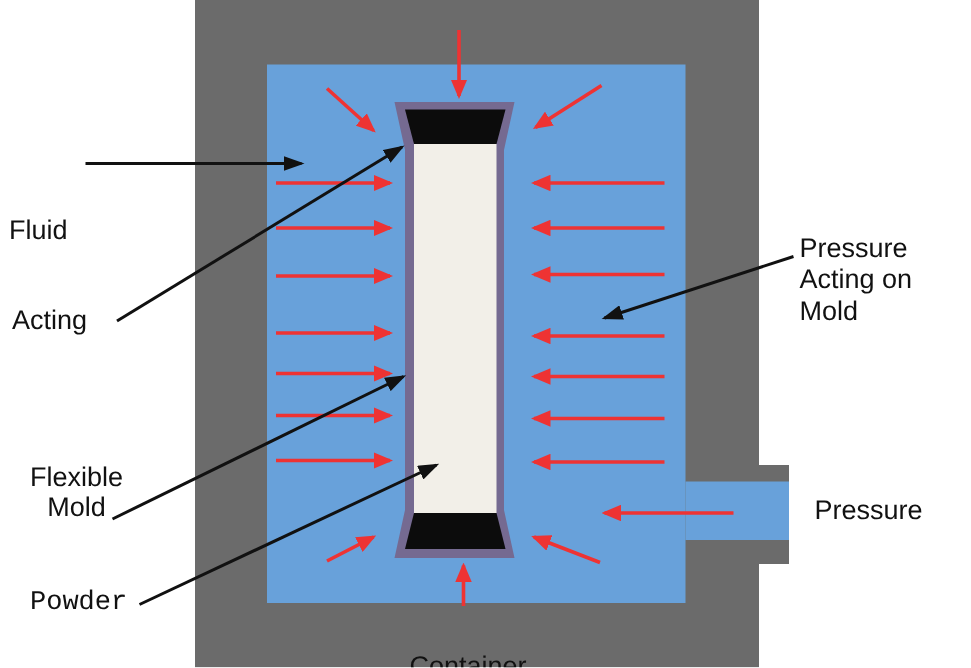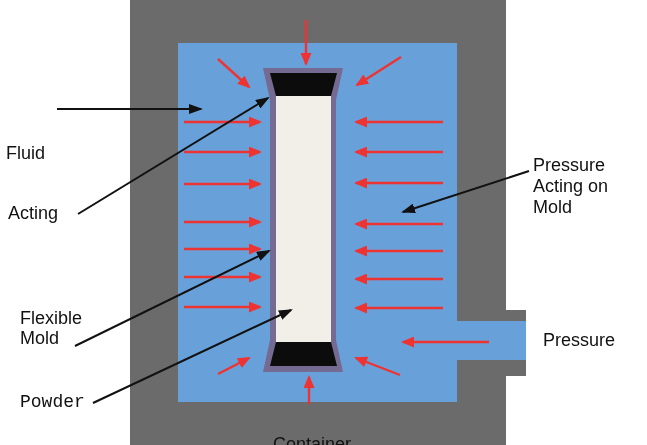--- a/index.html
+++ b/index.html
@@ -14,21 +14,21 @@
   .stage svg { position: absolute; left: 0; top: 0; }
   .label {
     position: absolute;
     font-size: 18px;
     line-height: 21px;
     color: var(--label-text, #111111);
     white-space: pre-line;
   }
   .label-fluid            { left: 6px;  top: 99px; margin-top: 44px;  }
   .label-stopper          { left: 8px;   top: 203px; }
-  .label-flexible-mold    { left: 20px;  top: 308px; line-height: 20px; }
+  .label-flexible-mold    { left: 20px;  top: 308px; line-height: 20px; text-align: center; }
   .label-powder           { left: 20px;  top: 392px; font-family: Liberation Mono, monospace; }
   .label-pressure-acting  { left: 533px; top: 155px; }
   .label-pressure         { left: 543px; top: 330px; }
   .label-container        { left: 273px; top: 434px; }
 
   .gray-fill   { fill: var(--container-gray); }
   .blue-fill   { fill: var(--fluid-blue); }
   .purple-fill { fill: var(--mold-purple); }
   .cream-fill  { fill: var(--powder-white); }
   .black-fill  { fill: var(--stopper-black); }

